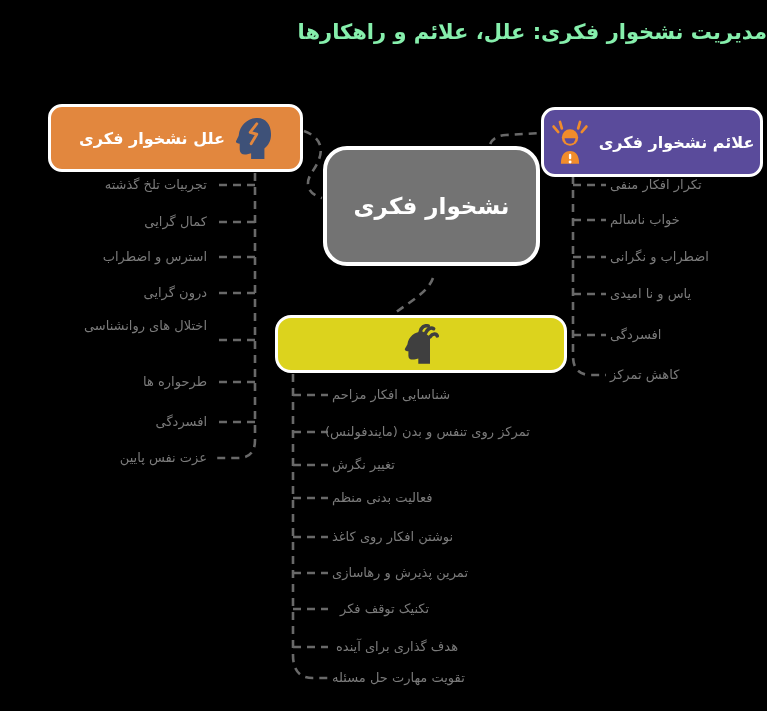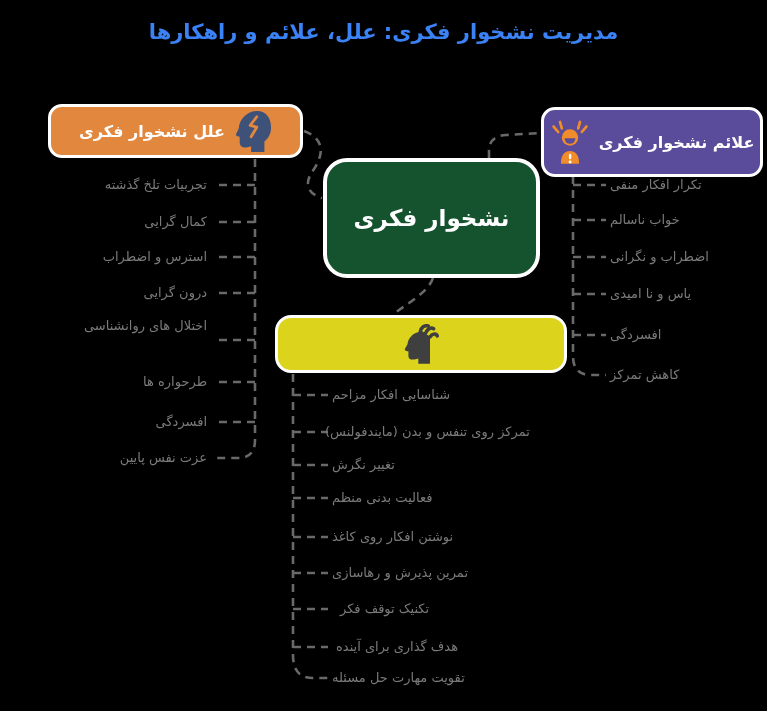--- a/index.html
+++ b/index.html
@@ -1,35 +1,35 @@
 <!DOCTYPE html>
 <html lang="fa"><head>
 <meta charset="utf-8">
 <style>
   html,body{margin:0;padding:0;background:#000;}
   body{
     position:relative;width:767px;height:711px;overflow:hidden;
     font-family:"DejaVu Sans", sans-serif;
   }
   .page-title{
-    position:absolute;top:20px;left:0;width:100%;text-align:center;
-    direction:rtl;color:#3b82f6;font-size:21px;font-weight:bold;letter-spacing:.5px;
+    position:absolute;top:20px;left:0;width:100%;
+    direction:rtl;color:#86efac;font-size:21px;font-weight:bold;letter-spacing:.5px;
   }
   svg.connectors{position:absolute;left:0;top:0;z-index:1;pointer-events:none;}
   .node{
     position:absolute;z-index:2;box-sizing:border-box;
     display:flex;align-items:center;justify-content:center;gap:9px;
     direction:rtl;border:3px solid #fff;border-radius:14px;
     color:#fff;font-weight:bold;white-space:nowrap;
   }
-  .node-causes{left:48px;top:104px;width:255px;height:54px;background:#E2873E;font-size:16px;}
+  .node-causes{left:48px;top:104px;width:255px;height:68px;background:#E2873E;font-size:16px;}
   .node-symptoms{left:541px;top:107px;width:222px;height:70px;background:#5A4B9B;font-size:16px;}
   .node-solutions{left:275px;top:315px;width:292px;height:58px;background:#DCD31D;font-size:15px;border-radius:16px;}
   .node-central{
-    left:323px;top:158px;width:217px;height:120px;background:#14532d;
+    left:323px;top:146px;width:217px;height:120px;background:#737373;
     font-size:23px;border-radius:24px;border-width:4px;
   }
   .node .icon{display:flex;align-items:center;justify-content:center;flex:0 0 auto;}
   .item{
     position:absolute;z-index:2;direction:rtl;white-space:nowrap;
     color:#7b7b7b;font-size:13px;font-weight:normal;line-height:20px;
   }
   .item.anchor-right{text-align:right;}
 </style>
 </head>

